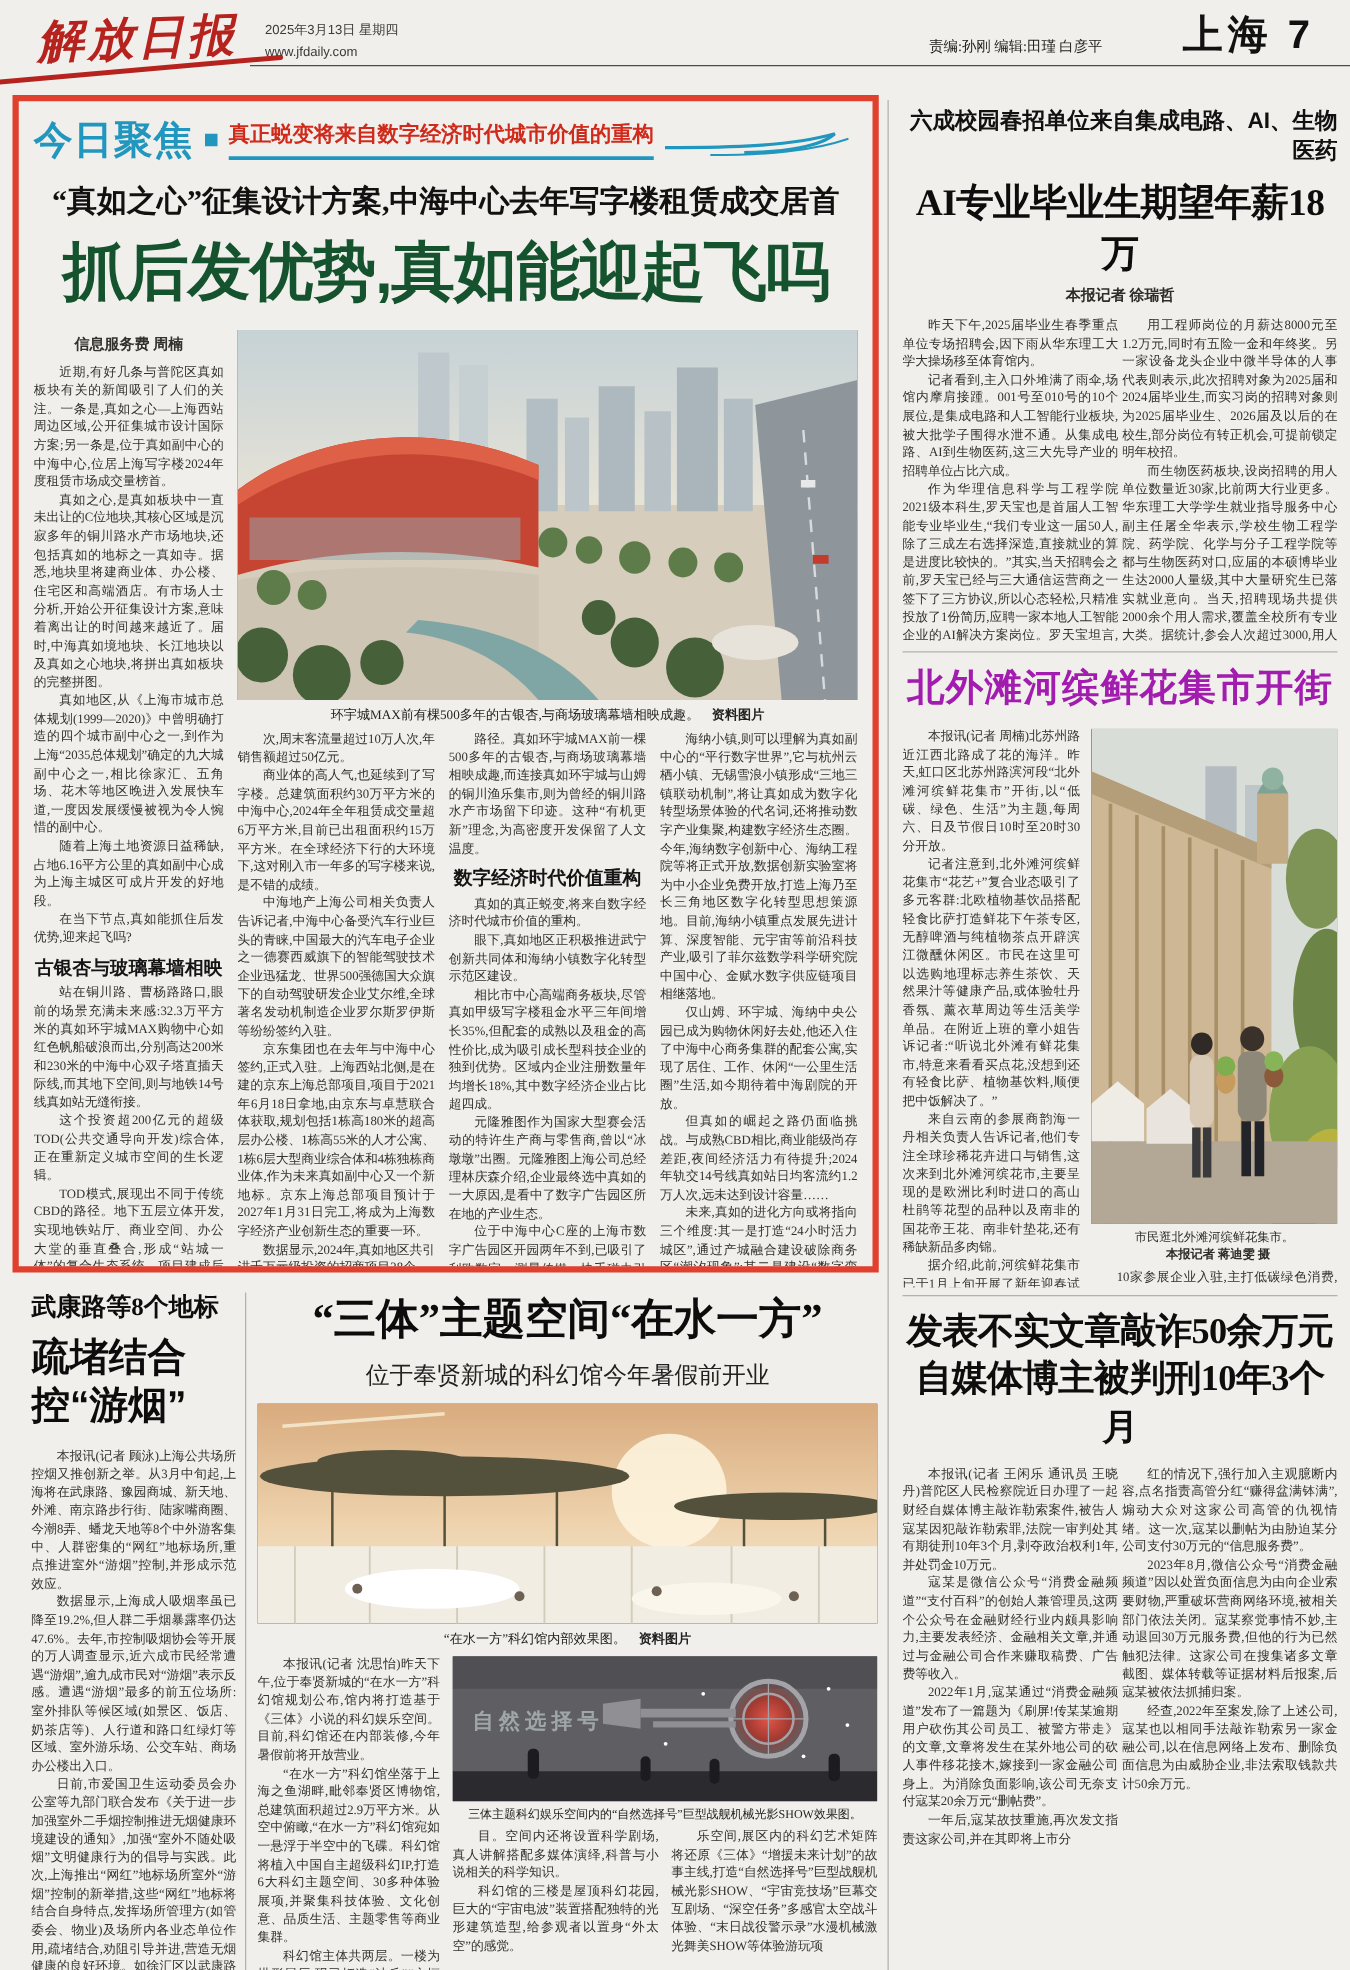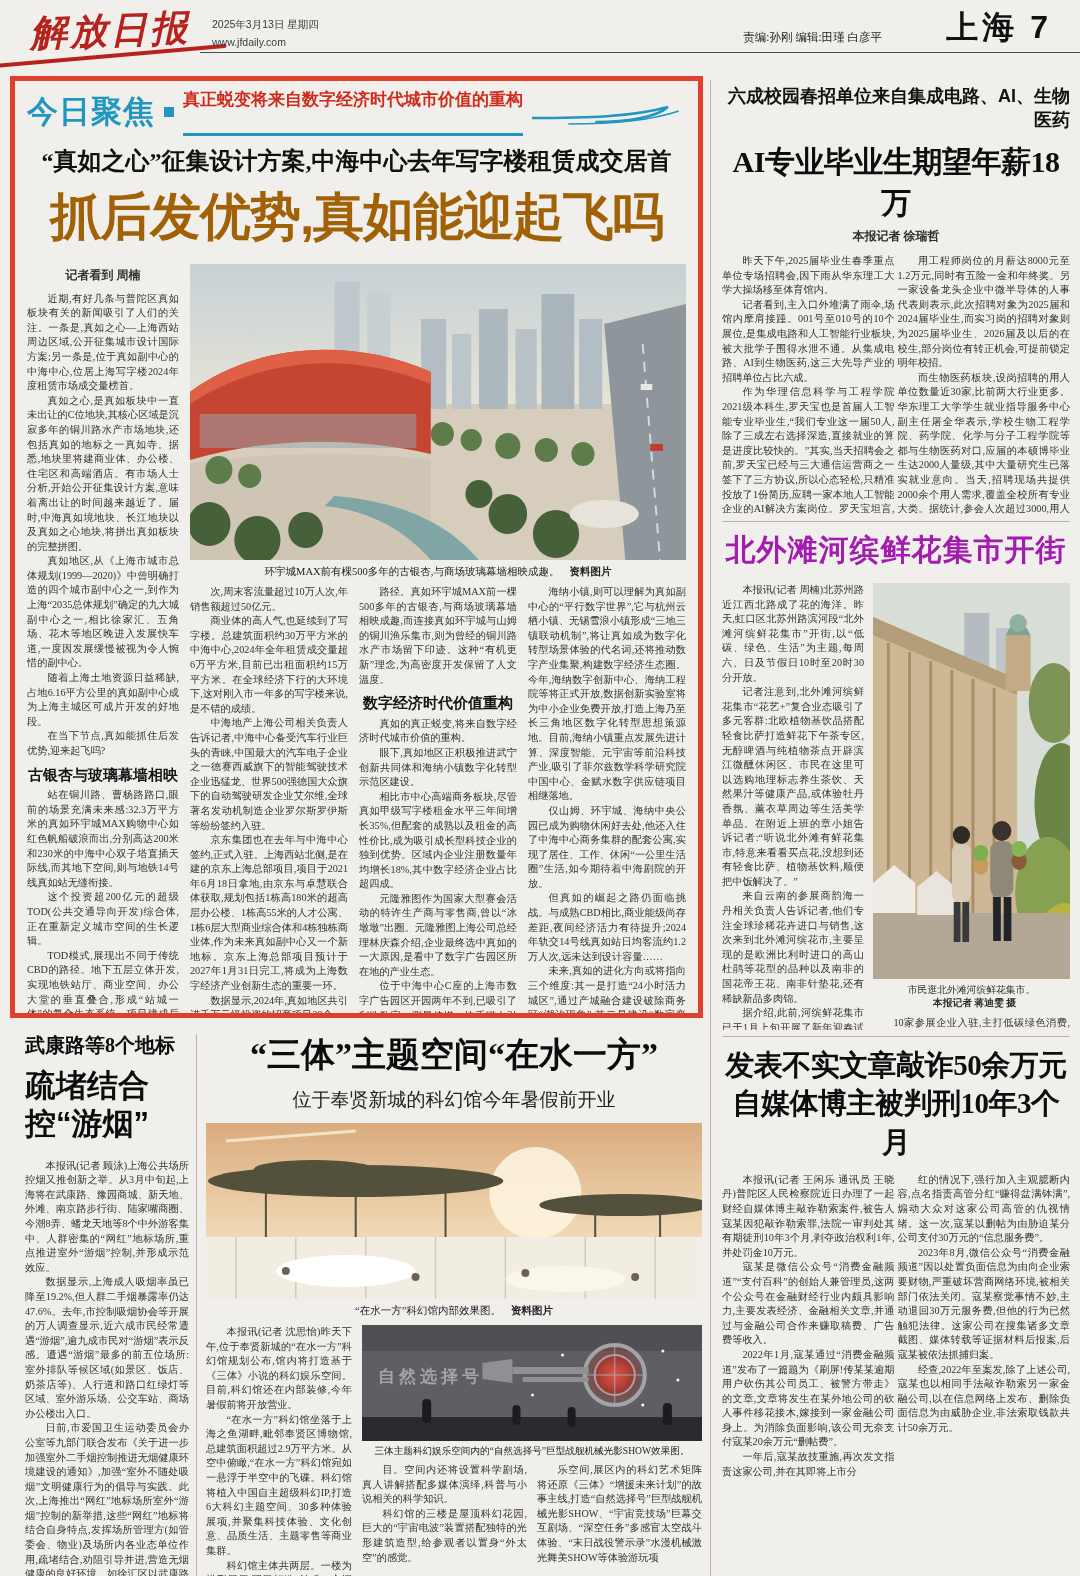--- a/index.html
+++ b/index.html
@@ -40,25 +40,25 @@
   .photo { position:relative; overflow:hidden; background:#0f172a; }
   .photo svg { display:block; width:100%; height:100%; }
 
   
   .focus-box { position:absolute; left:10px; top:76px; width:693px; height:942px;
                border:5px solid #e0402e; padding:10px 12px; overflow:hidden; }
   .focus-topbar { display:flex; align-items:center; gap:9px; height:42px; }
   .focus-label { font-size:31px; font-weight:bold; color:#2196be; letter-spacing:1px; }
   .focus-square { width:10px; height:10px; background:#2196be; flex:none; }
   .focus-kicker-text { font-size:17px; font-weight:bold; color:#cf2a1b; border-bottom:3px solid #2196be;
-                       padding-bottom:22px; white-space:nowrap; }
+                       padding-bottom:6px; white-space:nowrap; }
   .focus-swoosh { flex:1; height:30px; }
   .focus-deck { text-align:center; font-size:24px; font-weight:bold; margin-top:12px; color:#111; }
   .focus-headline { text-align:center; font-size:51px; font-weight:900; letter-spacing:-1px; margin-top:6px;
-                    color:#a16207; font-family:"Liberation Sans","DejaVu Sans",sans-serif; }
+                    color:#14532d; font-family:"Liberation Sans","DejaVu Sans",sans-serif; }
   .focus-row { display:flex; gap:11px; margin-top:12px; height:772px; overflow:hidden; }
   .focus-col1 { width:152px; flex:none; overflow:hidden; }
   .focus-right { flex:1; display:flex; flex-direction:column; overflow:hidden; }
   .photo-mall { height:296px; flex:none; }
   .focus-cols { display:flex; gap:11px; flex:1; overflow:hidden; margin-top:2px; }
   .focus-cols .col { flex:1; overflow:hidden; }
 
   
   .ai { position:absolute; left:722px; top:84px; width:348px; height:430px; overflow:hidden; }
   .kicker { font-family:"Liberation Sans","DejaVu Sans",sans-serif; font-weight:bold; font-size:18px;
@@ -134,21 +134,21 @@
       <svg class="focus-swoosh" viewBox="0 0 170 30" preserveAspectRatio="none">
         <path d="M0,21 C60,21 110,20 150,10 C138,20 105,25 70,25" fill="none" stroke="#2196be" stroke-width="2.6"></path>
         <path d="M40,27 C90,27 130,24 162,14" fill="none" stroke="#2196be" stroke-width="1.6"></path>
       </svg>
     </div>
     <div class="focus-deck">“真如之心”征集设计方案,中海中心去年写字楼租赁成交居首</div>
     <h1 class="focus-headline">抓后发优势,真如能迎起飞吗</h1>
 
     <div class="focus-row">
       <div class="focus-col1 art-text">
-        <div class="byline">记者看到 周楠</div>
+        <div class="byline">信息服务费 周楠</div>
         <div>
             <p>近期,有好几条与普陀区真如板块有关的新闻吸引了人们的关注。一条是,真如之心—上海西站周边区域,公开征集城市设计国际方案;另一条是,位于真如副中心的中海中心,位居上海写字楼2024年度租赁市场成交量榜首。</p>
             <p>真如之心,是真如板块中一直未出让的C位地块,其核心区域是沉寂多年的铜川路水产市场地块,还包括真如的地标之一真如寺。据悉,地块里将建商业体、办公楼、住宅区和高端酒店。有市场人士分析,开始公开征集设计方案,意味着离出让的时间越来越近了。届时,中海真如境地块、长江地块以及真如之心地块,将拼出真如板块的完整拼图。</p>
             <p>真如地区,从《上海市城市总体规划(1999—2020)》中曾明确打造的四个城市副中心之一,到作为上海“2035总体规划”确定的九大城副中心之一,相比徐家汇、五角场、花木等地区晚进入发展快车道,一度因发展缓慢被视为令人惋惜的副中心。</p>
             <p>随着上海土地资源日益稀缺,占地6.16平方公里的真如副中心成为上海主城区可成片开发的好地段。</p>
             <p>在当下节点,真如能抓住后发优势,迎来起飞吗?</p>
           </div>
         <h3 class="subhead">古银杏与玻璃幕墙相映</h3>
         <div>
             <p>站在铜川路、曹杨路路口,眼前的场景充满未来感:32.3万平方米的真如环宇城MAX购物中心如红色帆船破浪而出,分别高达200米和230米的中海中心双子塔直插天际线,而其地下空间,则与地铁14号线真如站无缝衔接。</p>

